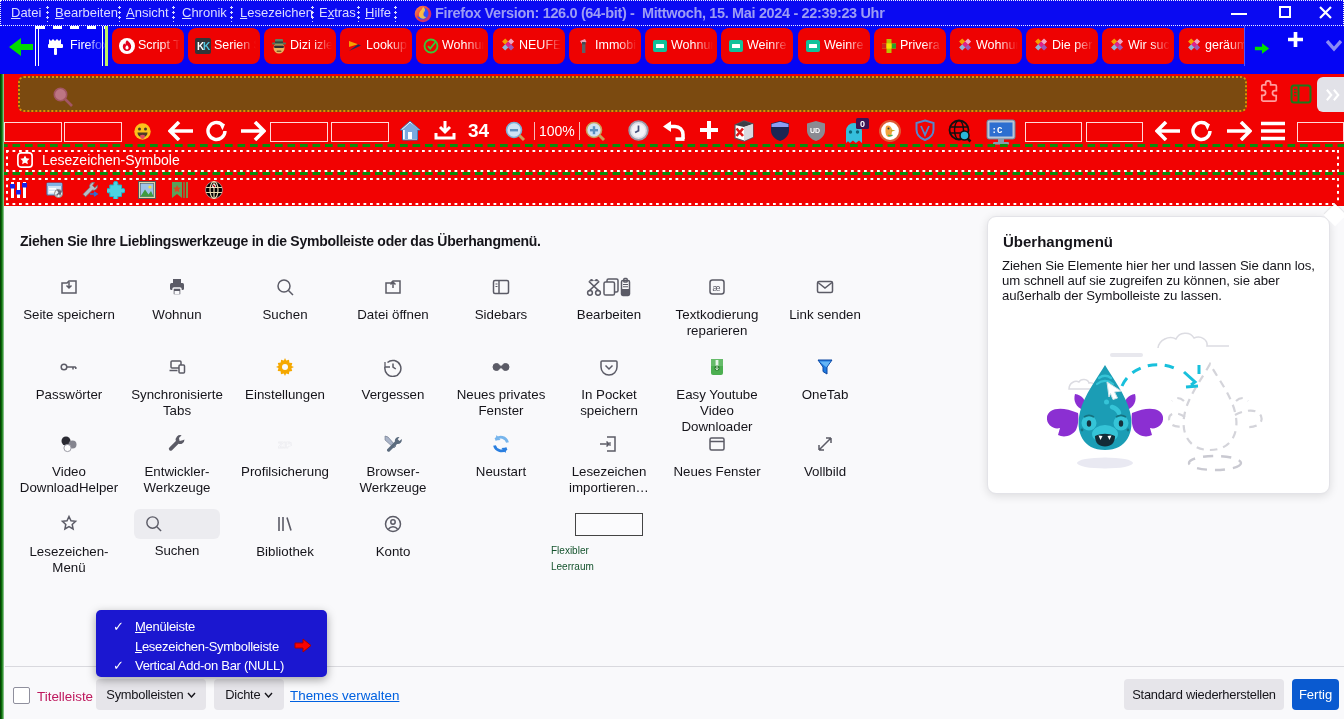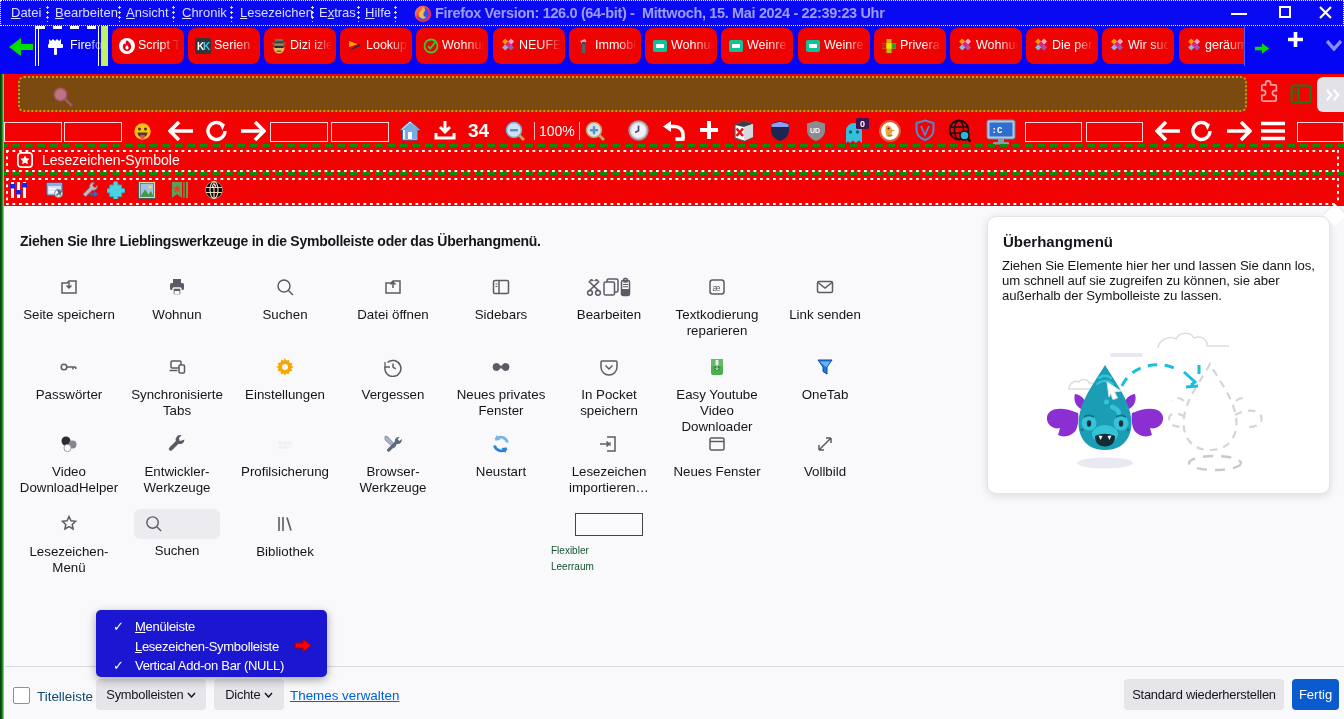--- a/index.html
+++ b/index.html
@@ -14,21 +14,21 @@
 #wtitle{position:absolute;left:434px;top:4px;font-size:14.5px;font-weight:bold;color:#9c9cf4;white-space:nowrap;letter-spacing:-0.35px}
 #fflogo{position:absolute;left:413px;top:4px}
 .winctl{position:absolute;top:0;color:#fff;font-size:14px}
 
 #tabbar{position:absolute;left:0;top:26px;width:1344px;height:48px;background:#0505f5}
 .tab{position:absolute;top:2px;height:36px;background:#ee0202;border-radius:8px;overflow:hidden}
 .tab .tlbl{position:absolute;left:26px;top:10px;font-size:12.5px;color:#fff;white-space:nowrap;width:42px;overflow:hidden;
  -webkit-mask-image:linear-gradient(90deg,#000 55%,transparent 100%);mask-image:linear-gradient(90deg,#000 55%,transparent 100%)}
 .tab .fav{position:absolute;left:7px;top:10px;width:16px;height:16px}
 #activetab{position:absolute;left:35px;top:0;width:73px;height:40px;background:#0505f5;
- border-left:1px solid #fff;border-right:7px solid #bef264}
+ border-left:1px solid #fff;border-right:3px solid #bef264}
 #activetab:before{content:"";position:absolute;left:2px;top:0;right:2px;bottom:0;border-left:1px solid #fff;border-right:1px solid #fff}
 #activetab .dash{position:absolute;left:0;top:0;width:100%;height:3px;
  background-image:linear-gradient(90deg,#fff 0 9px,transparent 9px 17px);background-size:17px 3px}
 .garrow{position:absolute}
 #tabdiv{position:absolute;left:1244px;top:0;width:1px;height:40px;background:#5555f8}
 
 #redzone{position:absolute;left:0;top:74px;width:1344px;height:132px;background:#f20202}
 #greenstrip{position:absolute;left:0;top:74px;width:4px;height:645px;background:linear-gradient(90deg,#053005 0%,#0a7a0a 50%,#8fc48f 92%,#f2f6f2 100%);z-index:5}
 #urlbar{position:absolute;left:18px;top:2px;width:1229px;height:36px;background:#7b4a10;border:2px dotted #dd9200;border-radius:6px}
 .wbox{position:absolute;border:1.2px solid #ffd9d9;height:20px}
@@ -59,21 +59,21 @@
 #popup{position:absolute;left:91px;top:404px;width:231px;height:67px;background:#1b17d0;border-radius:5px;box-shadow:0 3px 10px rgba(0,0,0,.35);z-index:20}
 .pitem{position:absolute;left:39px;color:#fff;font-size:13px;letter-spacing:-0.3px}
 .pcheck{position:absolute;left:17px;color:#fff;font-size:13px}
 
 #bottombar{position:absolute;left:5px;top:666px;width:1339px;height:53px;background:#f9f9fb;border-top:1px solid #d9d9de}
 .btn{position:absolute;top:12px;height:31px;background:#e6e5ea;border-radius:4px;font-size:12.9px;letter-spacing:-0.25px;color:#15141a;
  display:flex;align-items:center;justify-content:center}
 #fertig{position:absolute;top:12px;height:31px;background:#0a5ad0;border-radius:4px;color:#fff;font-size:13px;
  display:flex;align-items:center;justify-content:center}
 #cb{position:absolute;left:8px;top:20px;width:17px;height:17px;border:1.5px solid #8f8f9d;border-radius:2px;background:#fff}
-#cblbl{position:absolute;left:32px;top:22px;font-size:13.4px;color:#0c4a6e}
+#cblbl{position:absolute;left:32px;top:22px;font-size:13.4px;color:#be185d}
 #themeslink{position:absolute;left:285px;top:21px;font-size:13.4px;color:#0061e0;text-decoration:underline}
 </style></head>
 <body>
 
 <div id="menubar">
   <div class="mitem" style="left:10px"><u>D</u>atei</div>
   <div class="msep" style="left:44px"></div>
   <div class="mitem" style="left:54px"><u>B</u>earbeiten</div>
   <div class="msep" style="left:116px"></div>
   <div class="mitem" style="left:125px"><u>A</u>nsicht</div>
@@ -590,20 +590,25 @@
       </svg><div class="glbl">Lesezeichen-<br>Menü</div></div>
 <div class="abs" style="left:129px;top:303px;width:86px;height:30px;background:#ececf0;border-radius:6px"></div>
     <svg class="abs" style="left:139px;top:308px" width="19" height="19" viewBox="0 0 20 20">
       <circle cx="9" cy="9" r="6" fill="none" stroke="#5b5b66" stroke-width="1.5"></circle>
       <path d="M13.5 13.5L18 18" fill="none" stroke="#5b5b66" stroke-width="1.5"></path>
     </svg>
     <div class="abs" style="left:114px;top:337px;width:116px;text-align:center;font-size:13.2px;color:#15141a">Suchen</div>
 <div class="gi" style="left:222px;top:308px"><svg width="20" height="20" viewBox="0 0 20 20">
         <path d="M4 3v14M8 3v14M12 3.5l4 13" stroke="#5b5b66" stroke-width="1.6" fill="none"></path>
       </svg><div class="glbl">Bibliothek</div></div>
+<div class="gi" style="left:330px;top:308px"><svg width="20" height="20" viewBox="0 0 20 20">
+        <circle cx="10" cy="10" r="7.5" fill="none" stroke="#5b5b66" stroke-width="1.5"></circle>
+        <circle cx="10" cy="8" r="2.2" fill="none" stroke="#5b5b66" stroke-width="1.5"></circle>
+        <path d="M5.5 15a5.5 5.5 0 0 1 9 0" fill="none" stroke="#5b5b66" stroke-width="1.5"></path>
+      </svg><div class="glbl">Konto</div></div>
 <div class="abs" style="left:570px;top:307px;width:68px;height:23px;border:1px solid #444;background:#fbfbfd"></div>
     <div class="abs" style="left:546px;top:337px;width:116px;text-align:left;font-size:10px;color:#14532d;line-height:16px">Flexibler<br>Leerraum</div>
 
   <div id="panel">
     <h3>Überhangmenü</h3>
     <p><span style="white-space:nowrap">Ziehen Sie Elemente hier her und lassen Sie dann los,</span><br><span style="white-space:nowrap">um schnell auf sie zugreifen zu können, sie aber</span><br><span style="white-space:nowrap">außerhalb der Symbolleiste zu lassen.</span></p>
     <svg style="position:absolute;left:0px;top:80px" width="343" height="198" viewBox="0 0 343 198">
 <g fill="none" stroke="#dcdce2" stroke-width="1.5">
  <path d="M170 51c1-8 11-13 18-9 3-7 14-8 18-1 7-3 14 2 13 8 0 0 6 0 22 0"></path>
  <path d="M81 92c0-6 6-9 10-7 2-4 9-3 10 1 4-1 7 2 6 6z"></path>

